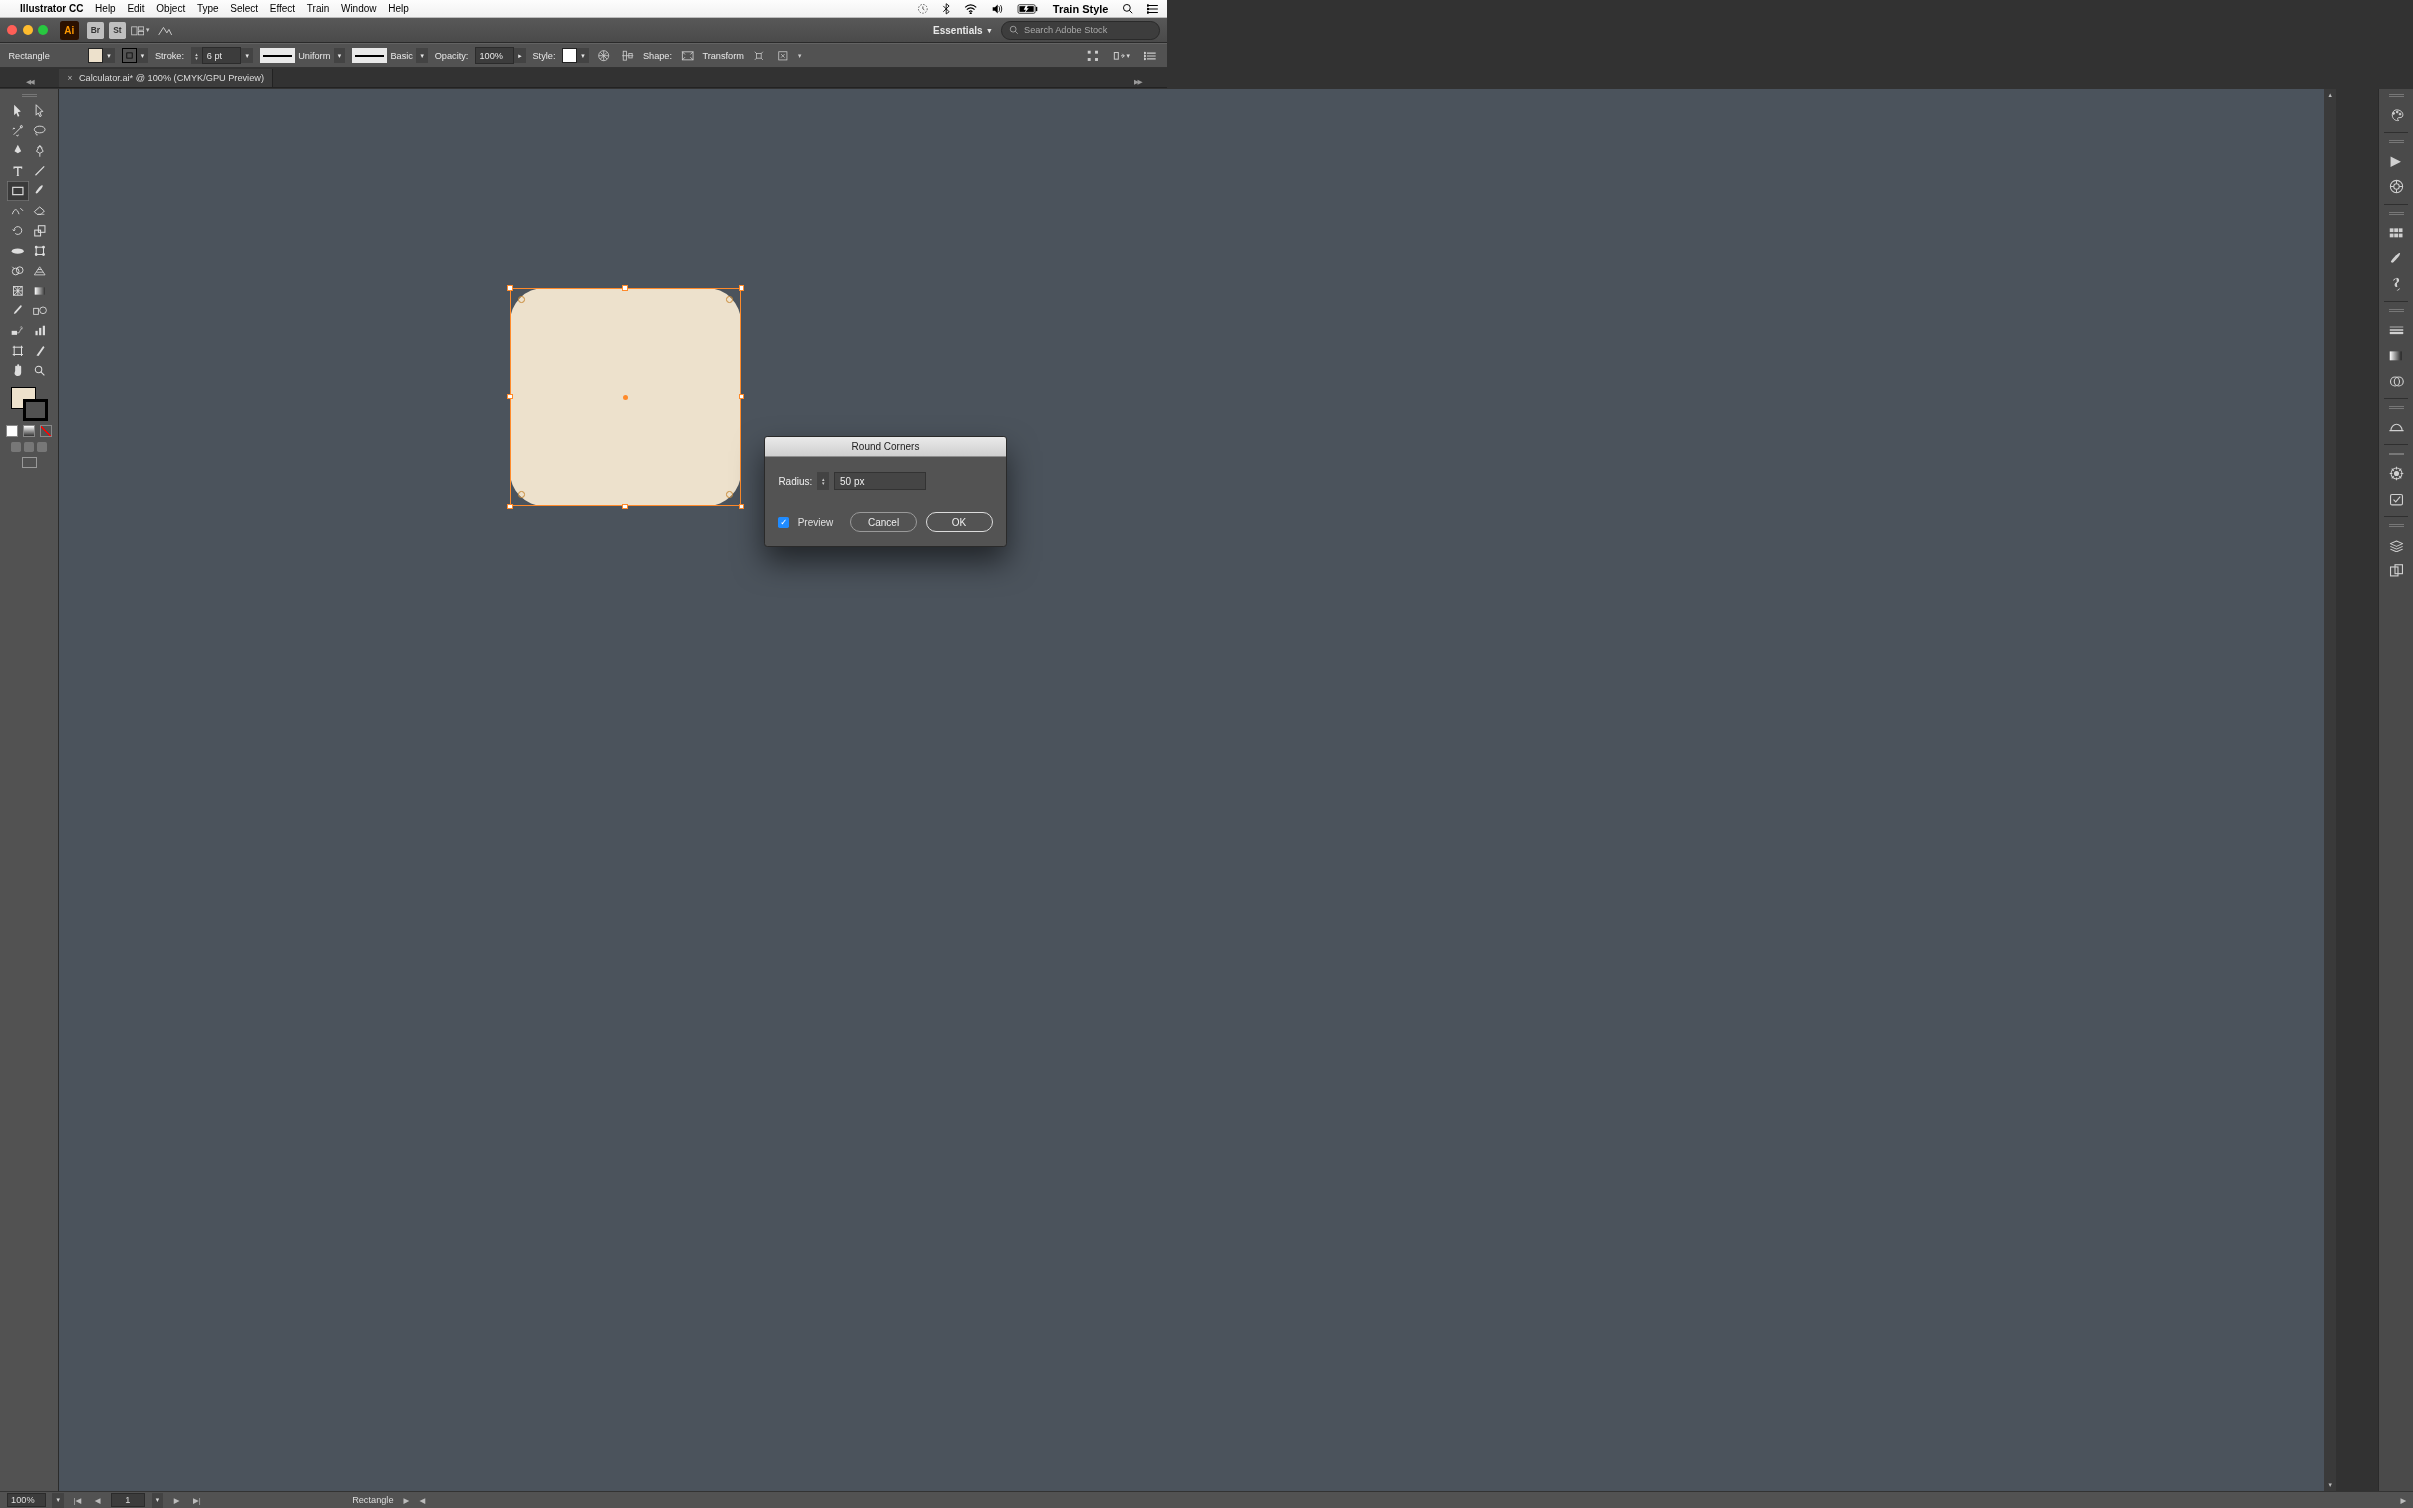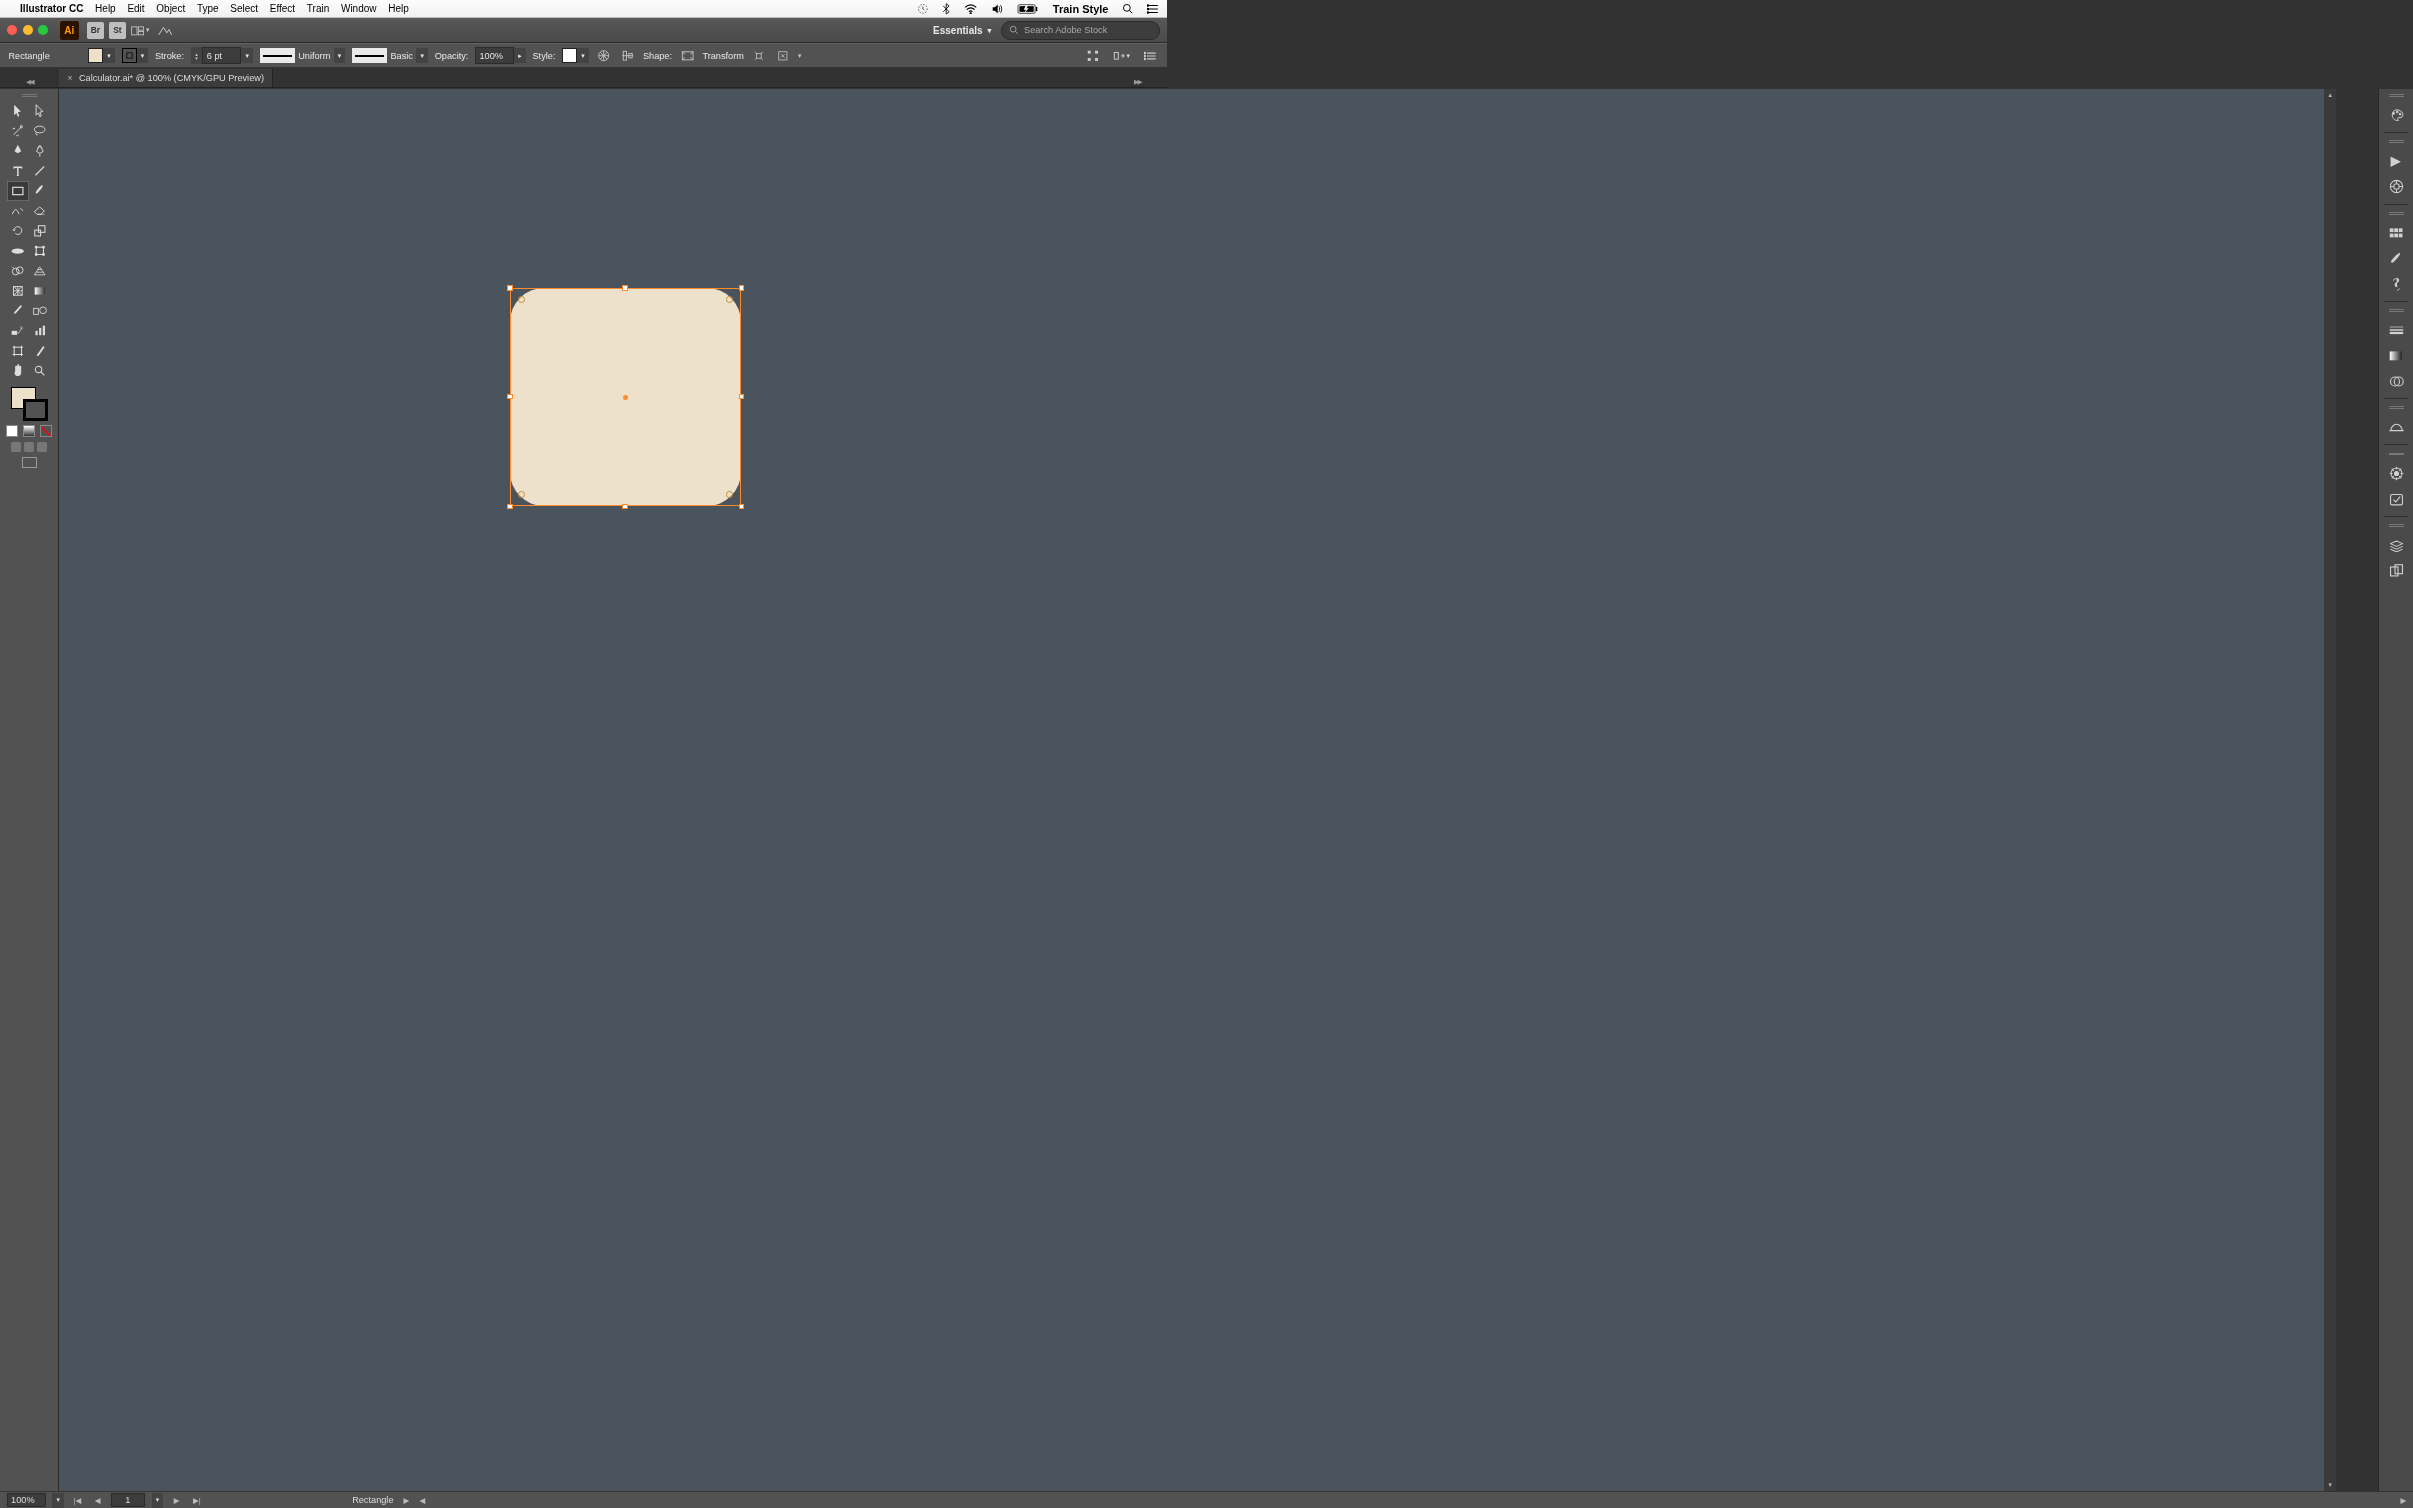--- a/index.html
+++ b/index.html
@@ -551,20 +551,40 @@
           <span class="corner-widget cw-br"></span>
           <span class="center-dot"></span>
         </div>
       </div>
     </div>
     <div class="vscroll">
       <div class="up">▴</div>
       <div class="dn">▾</div>
     </div>
 
+    <div id="dialog">
+      <div class="titlebar">Round Corners</div>
+      <div class="body">
+        <div class="field-row">
+          <label>Radius:</label>
+          <span class="spin">
+              <span>▴</span>
+              <span>▾</span>
+            </span>
+          <span class="val">50 px</span>
+        </div>
+        <div class="btn-row">
+          <span class="chk">✓</span>
+          <span>Preview</span>
+          <span style="flex:1"></span>
+          <span class="dlg-btn">Cancel</span>
+          <span class="dlg-btn primary">OK</span>
+        </div>
+      </div>
+    </div>
   </div>
 
   <div id="right-gutter"></div>
 
   <div id="right-col">
     <div class="grip">
         <span></span>
         <span></span>
       </div>
     <div class="rp-ico">

